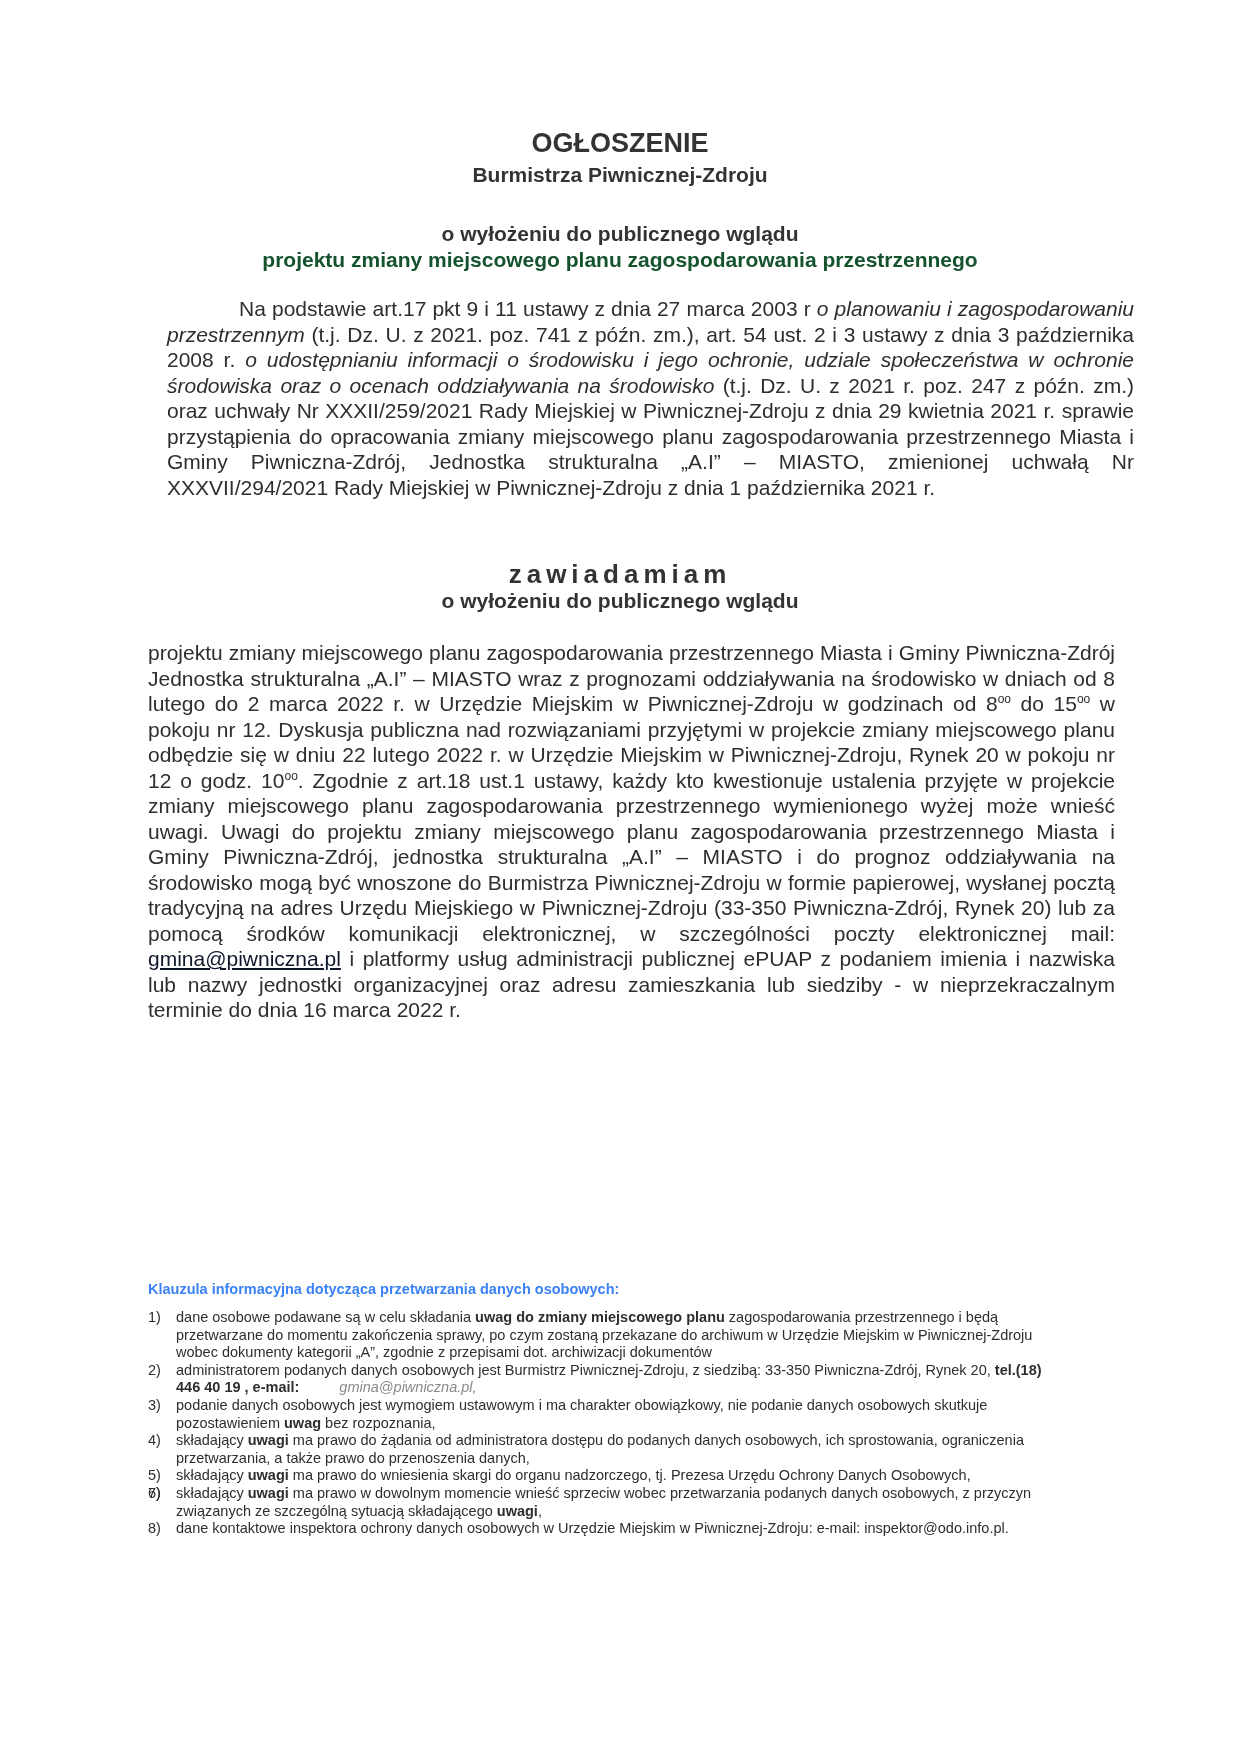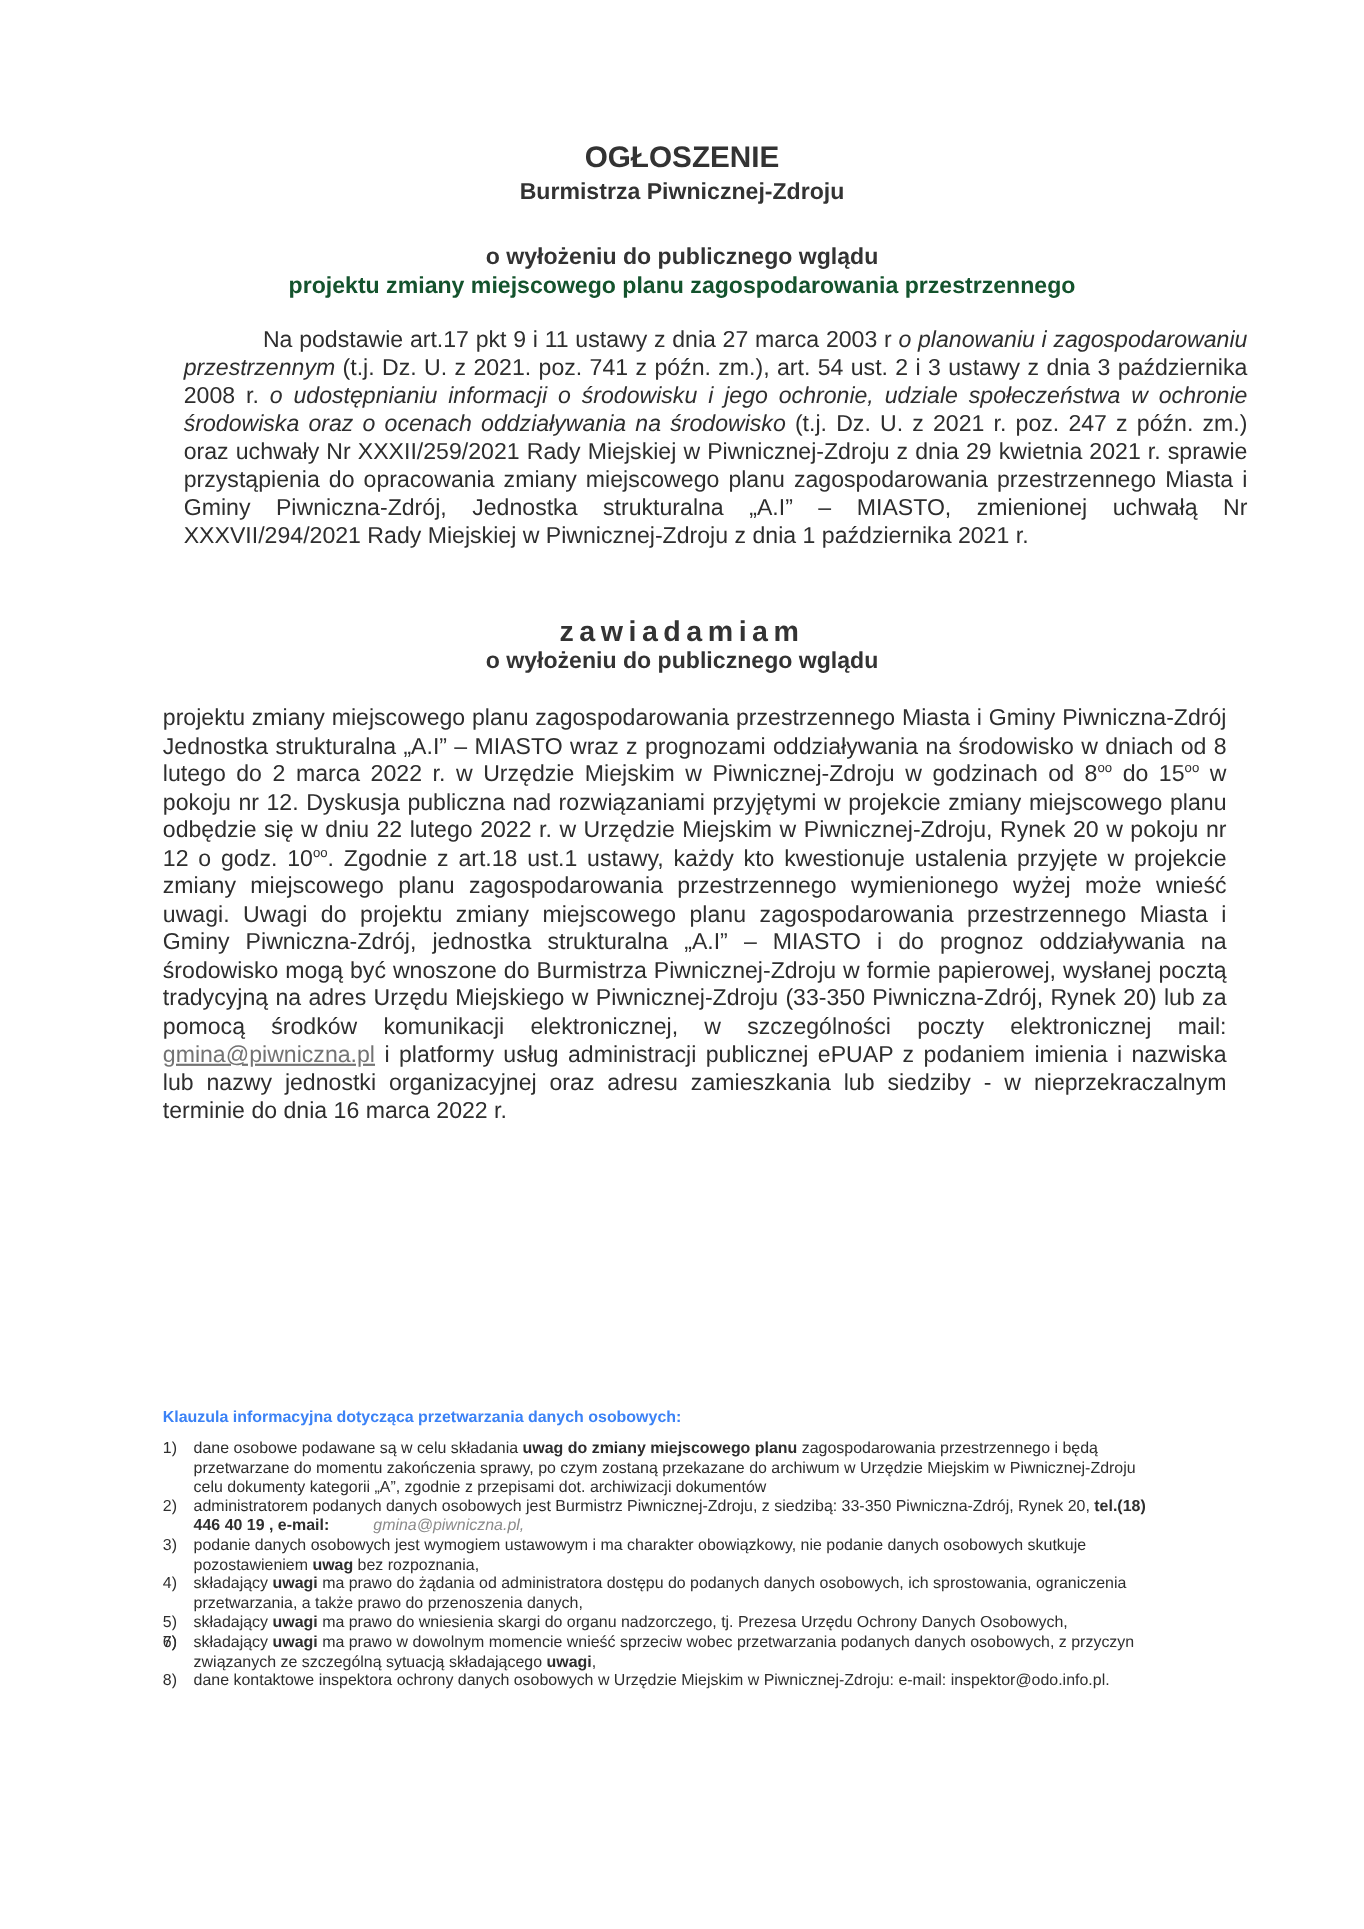--- a/index.html
+++ b/index.html
@@ -12,21 +12,21 @@
     .h2a { top: 222px; font-size: 21px; font-weight: bold; color: #333; }
     .h2b { top: 248px; font-size: 21px; font-weight: bold; color: #14532d; }
     .para { position: absolute; left: 148px; width: 967px; font-size: 21px;
             line-height: 25.5px; text-align: justify; color: #2e2e2e; }
     .para1 { top: 296px; text-indent: 72px; margin-left: 19px; }
     .para2 { top: 640px; }
     .notify1 { top: 559px; font-size: 26px; font-weight: bold; letter-spacing: 5px; color: #333; }
     .notify2 { top: 589px; font-size: 21px; font-weight: bold; color: #333; }
     i { font-style: italic; }
     sup { font-size: 12px; vertical-align: super; line-height: 0; }
-    .link { color: #737373; text-decoration: underline; }
+    .link { color: #0f172a; text-decoration: underline; }
     .sign { position: absolute; left: 770px; width: 300px; text-align: center;
             font-size: 16px; font-weight: bold; color: #333; line-height: 21px; top: 1137px; }
     .clause-title { position: absolute; left: 148px; top: 1281px; font-size: 14.5px; font-weight: bold; color: #3b82f6; }
     .clause-list { position: absolute; left: 148px; top: 1309px; width: 900px; font-size: 14.5px;
                    line-height: 17.6px; color: #2e2e2e; margin: 0; padding: 0; list-style: none; }
     .clause-list li { position: relative; padding-left: 28px; margin: 0; }
     .clause-list .num { position: absolute; left: 0; top: 0; }
     .email-ital { font-style: italic; color: #8a8a8a; margin-left: 36px; }
   </style>
 </head>
@@ -43,21 +43,21 @@
 
   <div class="center notify1">zawiadamiam</div>
   <div class="center notify2">o wyłożeniu do publicznego wglądu</div>
 
   <div class="para para2"><span>projektu zmiany miejscowego planu zagospodarowania przestrzennego Miasta i Gminy Piwniczna-Zdrój Jednostka strukturalna „A.I” – MIASTO wraz z prognozami oddziaływania na środowisko w dniach od 8 lutego do 2 marca 2022 r. w Urzędzie Miejskim w Piwnicznej-Zdroju w godzinach od 8</span><sup>oo</sup><span> do 15</span><sup>oo</sup><span> w pokoju nr 12. Dyskusja publiczna nad rozwiązaniami przyjętymi w projekcie zmiany miejscowego planu odbędzie się w dniu 22 lutego 2022 r. w Urzędzie Miejskim w Piwnicznej-Zdroju, Rynek 20 w pokoju nr 12 o godz. 10</span><sup>oo</sup><span>. Zgodnie z art.18 ust.1 ustawy, każdy kto kwestionuje ustalenia przyjęte w projekcie zmiany miejscowego planu zagospodarowania przestrzennego wymienionego wyżej może wnieść uwagi. Uwagi do projektu zmiany miejscowego planu zagospodarowania przestrzennego Miasta i Gminy Piwniczna-Zdrój, jednostka strukturalna „A.I” – MIASTO i do prognoz oddziaływania na środowisko mogą być wnoszone do Burmistrza Piwnicznej-Zdroju w formie papierowej, wysłanej pocztą tradycyjną na adres Urzędu Miejskiego w Piwnicznej-Zdroju (33-350 Piwniczna-Zdrój, Rynek 20) lub za pomocą środków komunikacji elektronicznej, w szczególności poczty elektronicznej mail: </span><span class="link">gmina@piwniczna.pl</span><span> i platformy usług administracji publicznej ePUAP z podaniem imienia i nazwiska lub nazwy jednostki organizacyjnej oraz adresu zamieszkania lub siedziby - w nieprzekraczalnym terminie do dnia 16 marca 2022 r.</span></div>
 
 
   <div class="clause-title">Klauzula informacyjna dotycząca przetwarzania danych osobowych:</div>
 
   <ol class="clause-list">
-    <li><span class="num">1)</span><span>dane osobowe podawane są w celu składania </span><b>uwag do zmiany miejscowego planu</b><span> zagospodarowania przestrzennego i będą przetwarzane do   momentu zakończenia sprawy, po czym zostaną przekazane do archiwum w Urzędzie Miejskim w Piwnicznej-Zdroju celu dokumenty kategorii „A”, zgodnie z przepisami dot. archiwizacji dokumentów</span></li>
+    <li><span class="num">1)</span><span>dane osobowe podawane są w celu składania </span><b>uwag do zmiany miejscowego planu</b><span> zagospodarowania przestrzennego i będą przetwarzane do   momentu zakończenia sprawy, po czym zostaną przekazane do archiwum w Urzędzie Miejskim w Piwnicznej-Zdroju wobec dokumenty kategorii „A”, zgodnie z przepisami dot. archiwizacji dokumentów</span></li>
     <li><span class="num">2)</span><span>administratorem podanych danych osobowych jest Burmistrz Piwnicznej-Zdroju, z siedzibą: 33-350 Piwniczna-Zdrój, Rynek 20, </span><b>tel.(18) 446 40 19 , e-mail:</b><span class="email-ital"> gmina@piwniczna.pl,</span></li>
     <li><span class="num">3)</span><span>podanie danych osobowych jest wymogiem ustawowym i ma charakter obowiązkowy, nie podanie danych osobowych skutkuje pozostawieniem </span><b>uwag</b><span>  bez rozpoznania,</span></li>
     <li><span class="num">4)</span><span>składający </span><b>uwagi</b><span>  ma prawo do żądania od administratora dostępu do podanych danych osobowych, ich sprostowania, ograniczenia przetwarzania, a także prawo do przenoszenia danych,</span></li>
     <li><span class="num">5)</span><span>składający </span><b>uwagi</b><span> ma prawo do wniesienia skargi do organu nadzorczego, tj. Prezesa Urzędu Ochrony Danych Osobowych,</span></li>
     <li><span class="num">6)</span></li>
     <li><span class="num">7)</span><span>składający </span><b>uwagi</b><span>  ma prawo w dowolnym momencie wnieść sprzeciw wobec przetwarzania podanych danych osobowych, z przyczyn związanych ze szczególną sytuacją składającego </span><b>uwagi</b><span>,</span></li>
     <li><span class="num">8)</span><span>dane kontaktowe inspektora ochrony danych osobowych w Urzędzie Miejskim w Piwnicznej-Zdroju: e-mail: inspektor@odo.info.pl.</span></li>
   </ol>
 
 </div>

